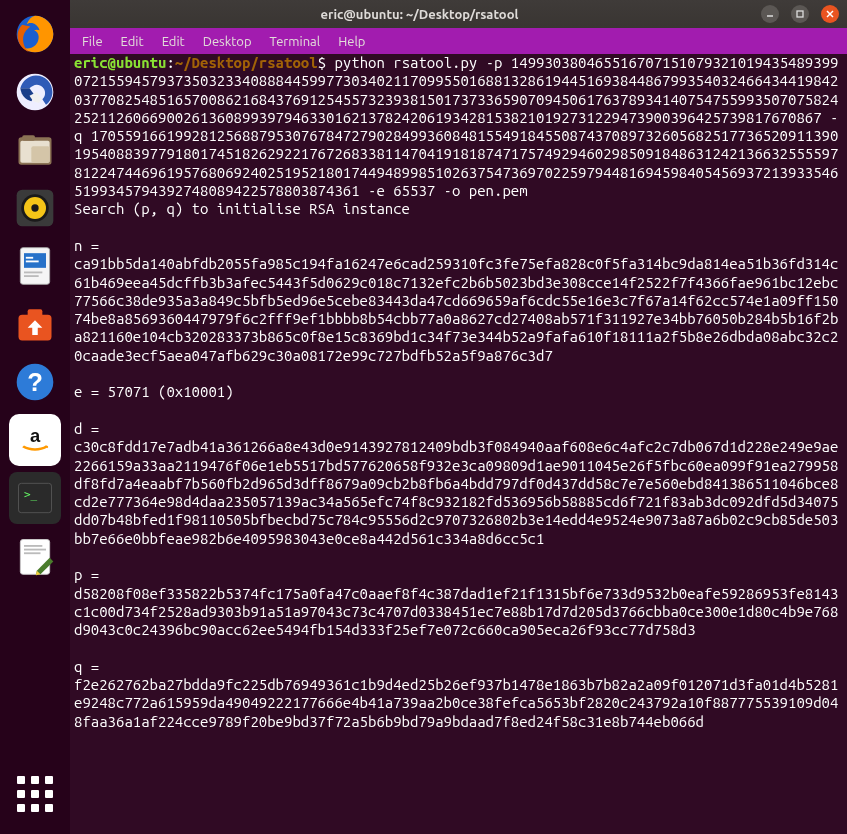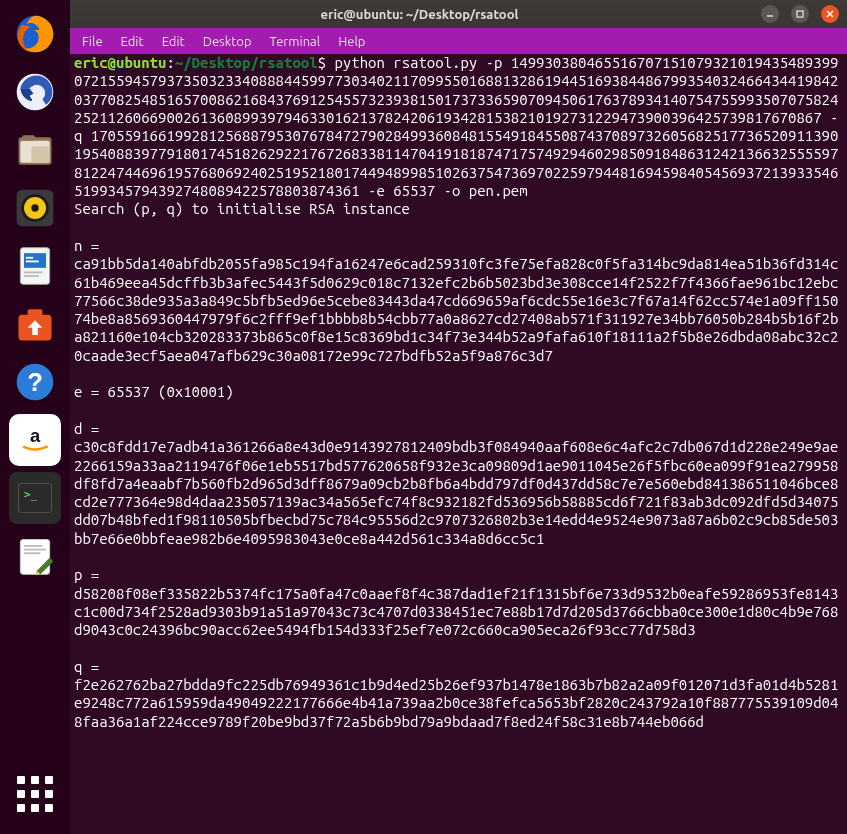--- a/index.html
+++ b/index.html
@@ -16,21 +16,21 @@
   .titlebar .title { flex: 1; text-align: center; }
   .win-controls { display: flex; gap: 12px; align-items: center; }
   .win-btn { width: 18px; height: 18px; border-radius: 50%; display: flex; align-items: center; justify-content: center; }
   .win-btn.min, .win-btn.max { background: #5b5754; color: #ddd; }
   .win-btn.close { background: #e95420; color: #fff; }
   .win-btn svg { width: 10px; height: 10px; }
   .menubar { height: 26px; background: #a21caf; display: flex; align-items: center; padding: 0 12px; gap: 18px; color: #e2ded9; font-size: 13px; }
   .menubar span { cursor: default; }
   .terminal { flex: 1; background: #300a24; color: #ffffff; font-family: "Ubuntu Mono", "DejaVu Sans Mono", monospace; font-size: 15px; line-height: 18.3px; padding: 0 4px 4px 4px; white-space: pre-wrap; word-break: break-all; overflow: hidden; }
   .prompt-user { color: #8ae234; font-weight: bold; }
-  .prompt-path { color: #15803d; font-weight: bold; }
+  .prompt-path { color: #a16207; font-weight: bold; }
   .prompt-sep { color: #ffffff; }
 </style>
 </head>
 <body>
 
 <div class="desktop">
 
   <div class="dock">
     <div class="dock-item">
       <svg viewBox="0 0 48 48">
@@ -153,21 +153,21 @@
       <span>Desktop</span>
       <span>Terminal</span>
       <span>Help</span>
     </div>
     <div class="terminal"><span class="prompt-user">eric@ubuntu</span><span class="prompt-sep">:</span><span class="prompt-path">~/Desktop/rsatool</span><span class="prompt-sep">$</span> <span>python rsatool.py -p 14993038046551670715107932101943548939907215594579373503233408884459977303402117099550168813286194451693844867993540324664344198420377082548516570086216843769125455732393815017373365907094506176378934140754755993507075824252112606690026136089939794633016213782420619342815382101927312294739003964257398176708‌67 -q 17055916619928125688795307678472790284993608481554918455087437089732605682517736520911390195408839779180174518262922176726833811470419181874717574929460298509184863124213663255559781224744696195768069240251952180174494899851026375473697022597944816945984054569372139335465199345794392748089422578803874361 -e 65537 -o pen.pem</span>
 <span>Search (p, q) to initialise RSA instance</span>
 
 <span>n =</span>
 <span>ca91bb5da140abfdb2055fa985c194fa16247e6cad259310fc3fe75efa828c0f5fa314bc9da814ea51b36fd314c61b469eea45dcffb3b3afec5443f5d0629c018c7132efc2b6b5023bd3e308cce14f2522f7f4366fae961bc12ebc77566c38de935a3a849c5bfb5ed96e5cebe83443da47cd669659af6cdc55e16e3c7f67a14f62cc574e1a09ff15074be8a8569360447979f6c2fff9ef1bbbb8b54cbb77a0a8627cd27408ab571f311927e34bb76050b284b5b16f2ba821160e104cb320283373b865c0f8e15c8369bd1c34f73e344b52a9fafa610f18111a2f5b8e26dbda08abc32c20caade3ecf5aea047afb629c30a08172e99c727bdfb52a5f9a876c3d7</span>
 
-<span>e = 65537 (0x10001)</span>
+<span>e = 57071 (0x10001)</span>
 
 <span>d =</span>
 <span>c30c8fdd17e7adb41a361266a8e43d0e9143927812409bdb3f084940aaf608e6c4afc2c7db067d1d228e249e9ae2266159a33aa2119476f06e1eb5517bd577620658f932e3ca09809d1ae9011045e26f5fbc60ea099f91ea279958df8fd7a4eaabf7b560fb2d965d3dff8679a09cb2b8fb6a4bdd797df0d437dd58c7e7e560ebd841386511046bce8cd2e777364e98d4daa235057139ac34a565efc74f8c932182fd536956b58885cd6f721f83ab3dc092dfd5d34075dd07b48bfed1f98110505bfbecbd75c784c95556d2c9707326802b3e14edd4e9524e9073a87a6b02c9cb85de503bb7e66e0bbfeae982b6e4095983043e0ce8a442d561c334a8d6cc5c1</span>
 
 <span>p =</span>
 <span>d58208f08ef335822b5374fc175a0fa47c0aaef8f4c387dad1ef21f1315bf6e733d9532b0eafe59286953fe8143c1c00d734f2528ad9303b91a51a97043c73c4707d0338451ec7e88b17d7d205d3766cbba0ce300e1d80c4b9e768d9043c0c24396bc90acc62ee5494fb154d333f25ef7e072c660ca905eca26f93cc77d758d3</span>
 
 <span>q =</span>
 <span>f2e262762ba27bdda9fc225db76949361c1b9d4ed25b26ef937b1478e1863b7b82a2a09f012071d3fa01d4b5281e9248c772a615959da49049222177666e4b41a739aa2b0ce38fefca5653bf2820c243792a10f887775539109d048faa36a1af224cce9789f20be9bd37f72a5b6b9bd79a9bdaad7f8ed24f58c31e8b744eb066d</span></div>
   </div>

